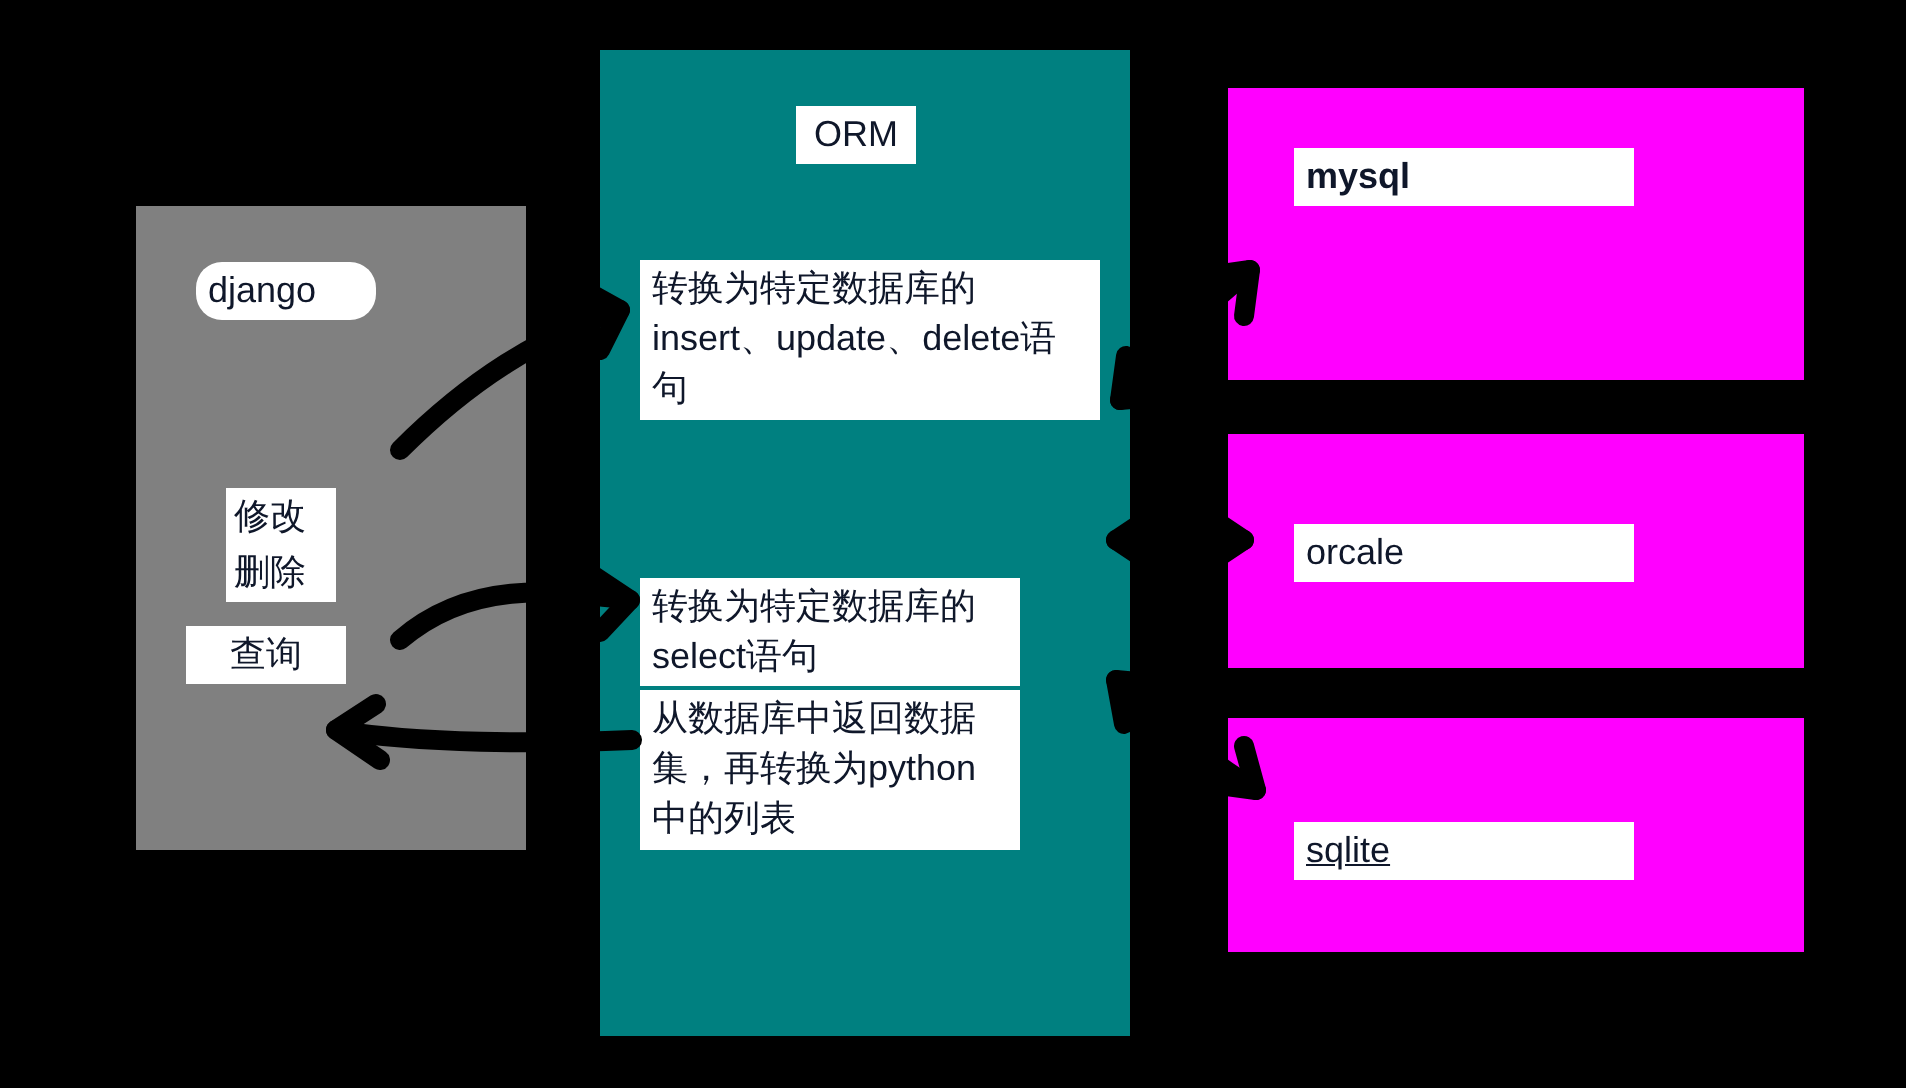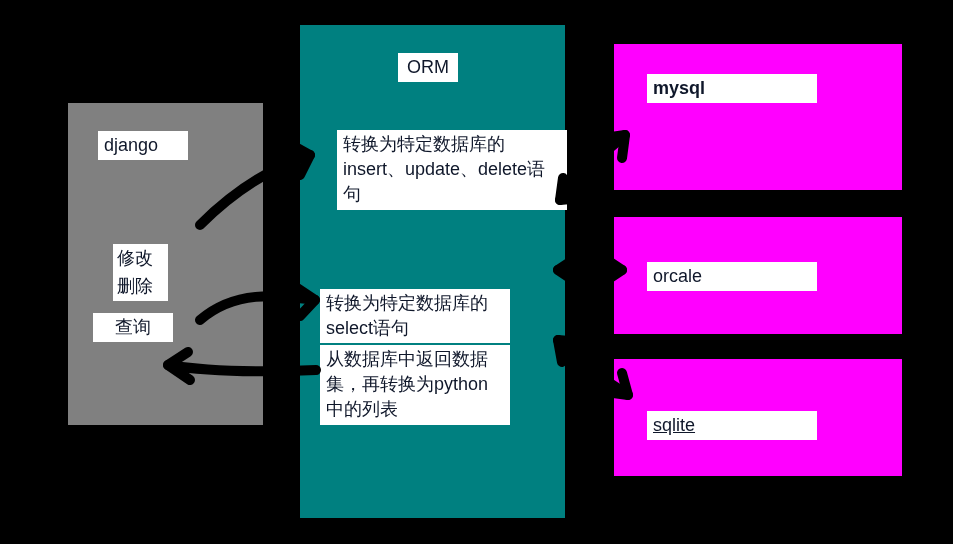--- a/index.html
+++ b/index.html
@@ -30,32 +30,32 @@
   .db-col .box { background: #ff00ff; }
   .mysql-box  { left: 614px; top: 44px;  width: 288px; height: 146px; font-weight: bold; }
   .oracle-box { left: 614px; top: 217px; width: 288px; height: 117px; }
   .sqlite-box { left: 614px; top: 359px; width: 288px; height: 117px; }
   svg.arrows { position: absolute; left: 0; top: 0; width: 953px; height: 544px; pointer-events: none; }
 </style>
 </head>
 <body>
 
 <div class="box django-box">
-  <div class="label" style="left:30px; top:28px; width:90px;">django</div>
+  <div class="label" style="left:30px; top:28px; width:90px;border-radius:13px;">django</div>
 
   <div class="label" style="left:45px; top:141px; width:55px; padding:2px 4px;">修改</div>
   <div class="label" style="left:45px; top:169px; width:55px; padding:2px 4px;">删除</div>
 
   <div class="label" style="left:25px; top:210px; width:80px; text-align:center;">查询</div>
 </div>
 
 <div class="box orm-box">
   <div class="label" style="left:98px; top:28px; width:60px; text-align:center;">ORM</div>
 
-  <div class="label" style="left:20px; top:105px; width:230px;margin-left:17px;">转换为特定数据库的insert、update、delete语句</div>
+  <div class="label" style="left:20px; top:105px; width:230px;">转换为特定数据库的insert、update、delete语句</div>
 
   <div class="label" style="left:20px; top:264px; width:190px;">转换为特定数据库的select语句</div>
 
   <div class="label" style="left:20px; top:320px; width:190px;">从数据库中返回数据集，再转换为python中的列表</div>
 </div>
 
 <div class="db-col">
   <div class="box mysql-box">
     <div class="label" style="left:33px; top:30px; width:170px;">mysql</div>
   </div>

